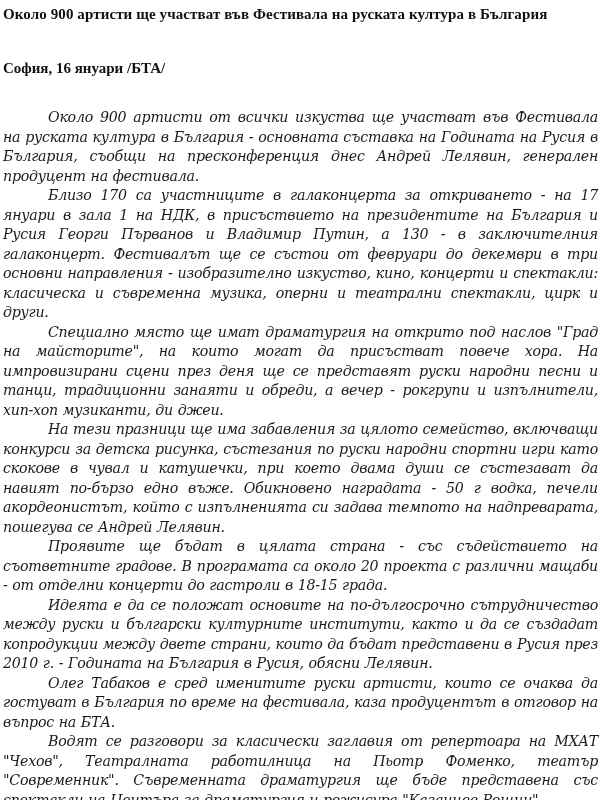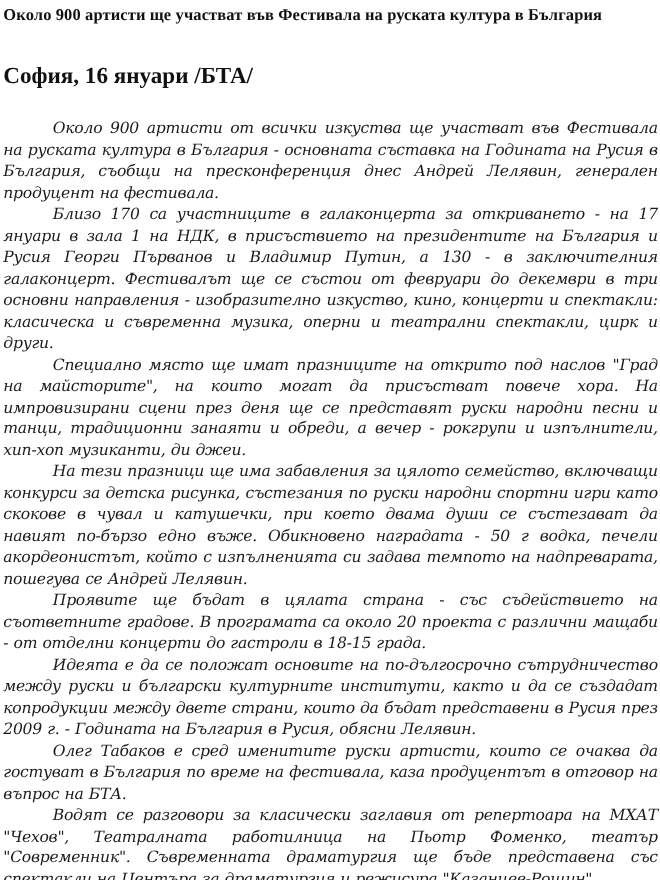--- a/index.html
+++ b/index.html
@@ -13,21 +13,21 @@
     font-weight: bold;
     font-size: 15px;
     line-height: 22px;
     margin: 3px 0 0 0;
     text-align: justify;
     letter-spacing: 0.1px;
   }
   .dateline {
     font-family: "Liberation Serif", "DejaVu Serif", serif;
     font-weight: bold;
-    font-size: 21px;
+    font-size: 15px;
     line-height: 20px;
     margin: 33px 0 0 0;
   }
   .body {
     margin-top: 30px;
     font-style: italic;
   }
   .body p {
     font-family: "DejaVu Serif", "Liberation Serif", serif;
     font-size: 14.2px;
@@ -42,20 +42,20 @@
 </style>
 </head>
 <body>
 
 <div class="page">
   <h1 class="title">Около 900 артисти ще участват във Фестивала на руската култура в България</h1>
   <div class="dateline">София, 16 януари /БТА/</div>
   <div class="body">
     <p>Около 900 артисти от всички изкуства ще участват във Фестивала на руската култура в България - основната съставка на Годината на Русия в България, съобщи на пресконференция днес Андрей Лелявин, генерален продуцент на фестивала.</p>
     <p>Близо 170 са участниците в галаконцерта за откриването - на 17 януари в зала 1 на НДК, в присъствието на президентите на България и Русия Георги Първанов и Владимир Путин, а 130 - в заключителния галаконцерт. Фестивалът ще се състои от февруари до декември в три основни направления - изобразително изкуство, кино, концерти и спектакли: класическа и съвременна музика, оперни и театрални спектакли, цирк и други.</p>
-    <p>Специално място ще имат празниците на открито под наслов "Град на майсторите", на които могат да присъстват повече хора. На импровизирани сцени през деня ще се представят руски народни песни и танци, традиционни занаяти и обреди, а вечер - рокгрупи и изпълнители, хип-хоп музиканти, ди джеи.</p>
+    <p>Специално място ще имат драматургия на открито под наслов "Град на майсторите", на които могат да присъстват повече хора. На импровизирани сцени през деня ще се представят руски народни песни и танци, традиционни занаяти и обреди, а вечер - рокгрупи и изпълнители, хип-хоп музиканти, ди джеи.</p>
     <p>На тези празници ще има забавления за цялото семейство, включващи конкурси за детска рисунка, състезания по руски народни спортни игри като скокове в чувал и катушечки, при което двама души се състезават да навият по-бързо едно въже. Обикновено наградата - 50 г водка, печели акордеонистът, който с изпълненията си задава темпото на надпреварата, пошегува се Андрей Лелявин.</p>
     <p>Проявите ще бъдат в цялата страна - със съдействието на съответните градове. В програмата са около 20 проекта с различни мащаби - от отделни концерти до гастроли в 18-15 града.</p>
-    <p>Идеята е да се положат основите на по-дългосрочно сътрудничество между руски и български културните институти, както и да се създадат копродукции между двете страни, които да бъдат представени в Русия през 2009 г. - Годината на България в Русия, обясни Лелявин.</p>
+    <p>Идеята е да се положат основите на по-дългосрочно сътрудничество между руски и български културните институти, както и да се създадат копродукции между двете страни, които да бъдат представени в Русия през 2010 г. - Годината на България в Русия, обясни Лелявин.</p>
     <p>Олег Табаков е сред именитите руски артисти, които се очаква да гостуват в България по време на фестивала, каза продуцентът в отговор на въпрос на БТА.</p>
     <p>Водят се разговори за класически заглавия от репертоара на МХАТ "Чехов", Театралната работилница на Пьотр Фоменко, театър "Современник". Съвременната драматургия ще бъде представена със спектакли на Центъра за драматургия и режисура "Казанцев-Рощин".</p>
   </div>
 </div>
 
 </body></html>

